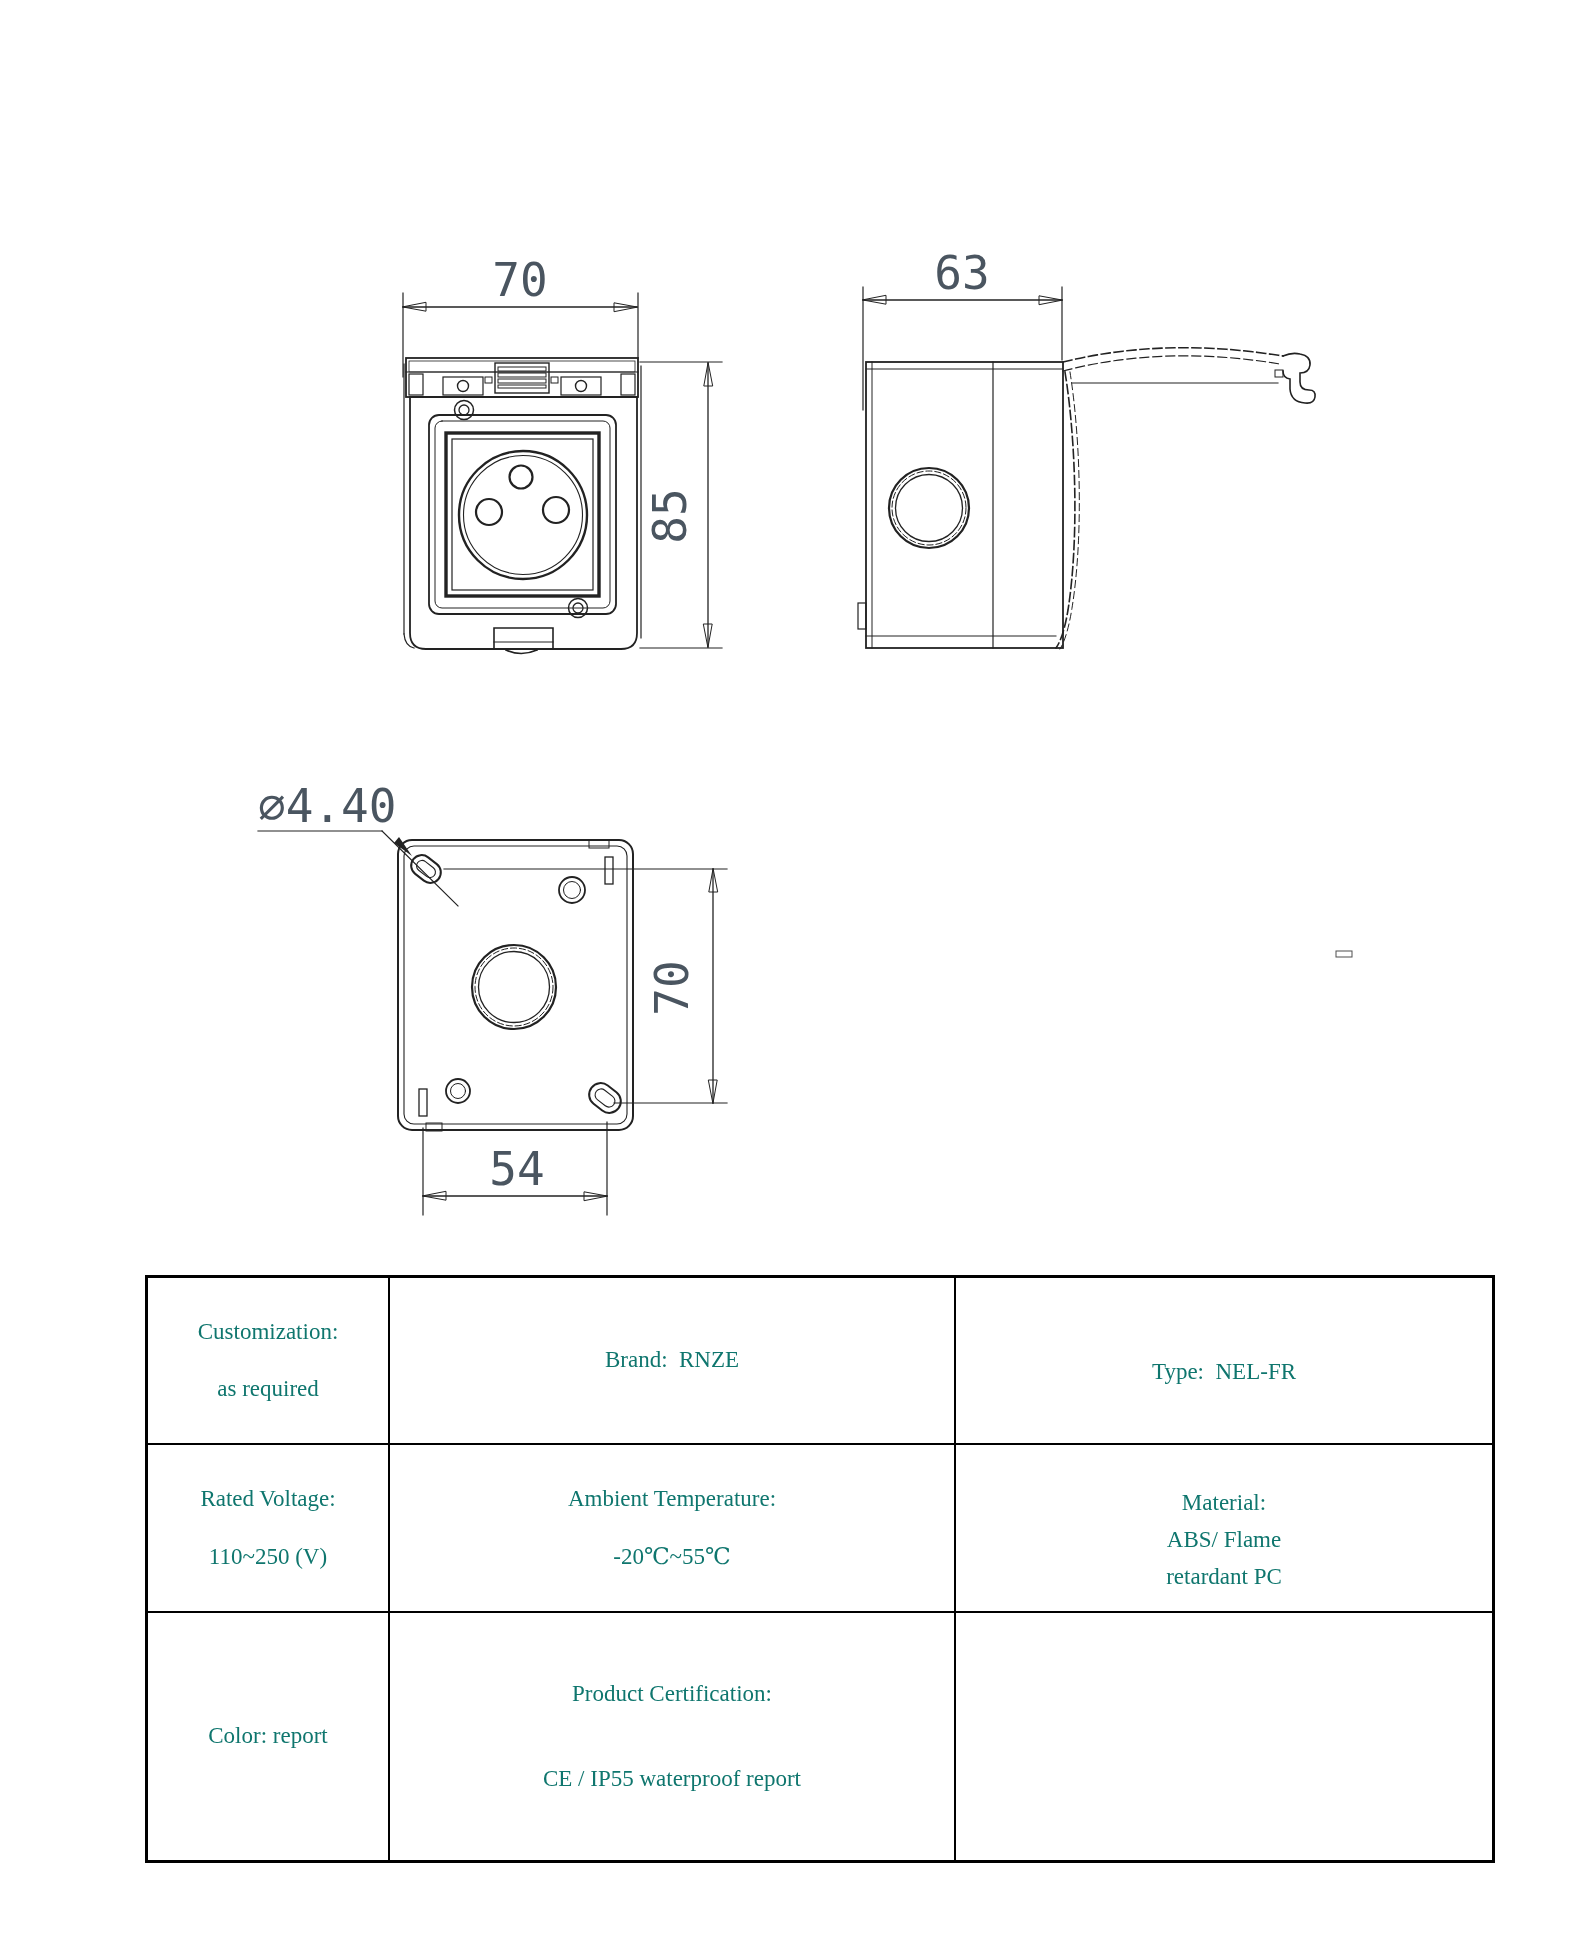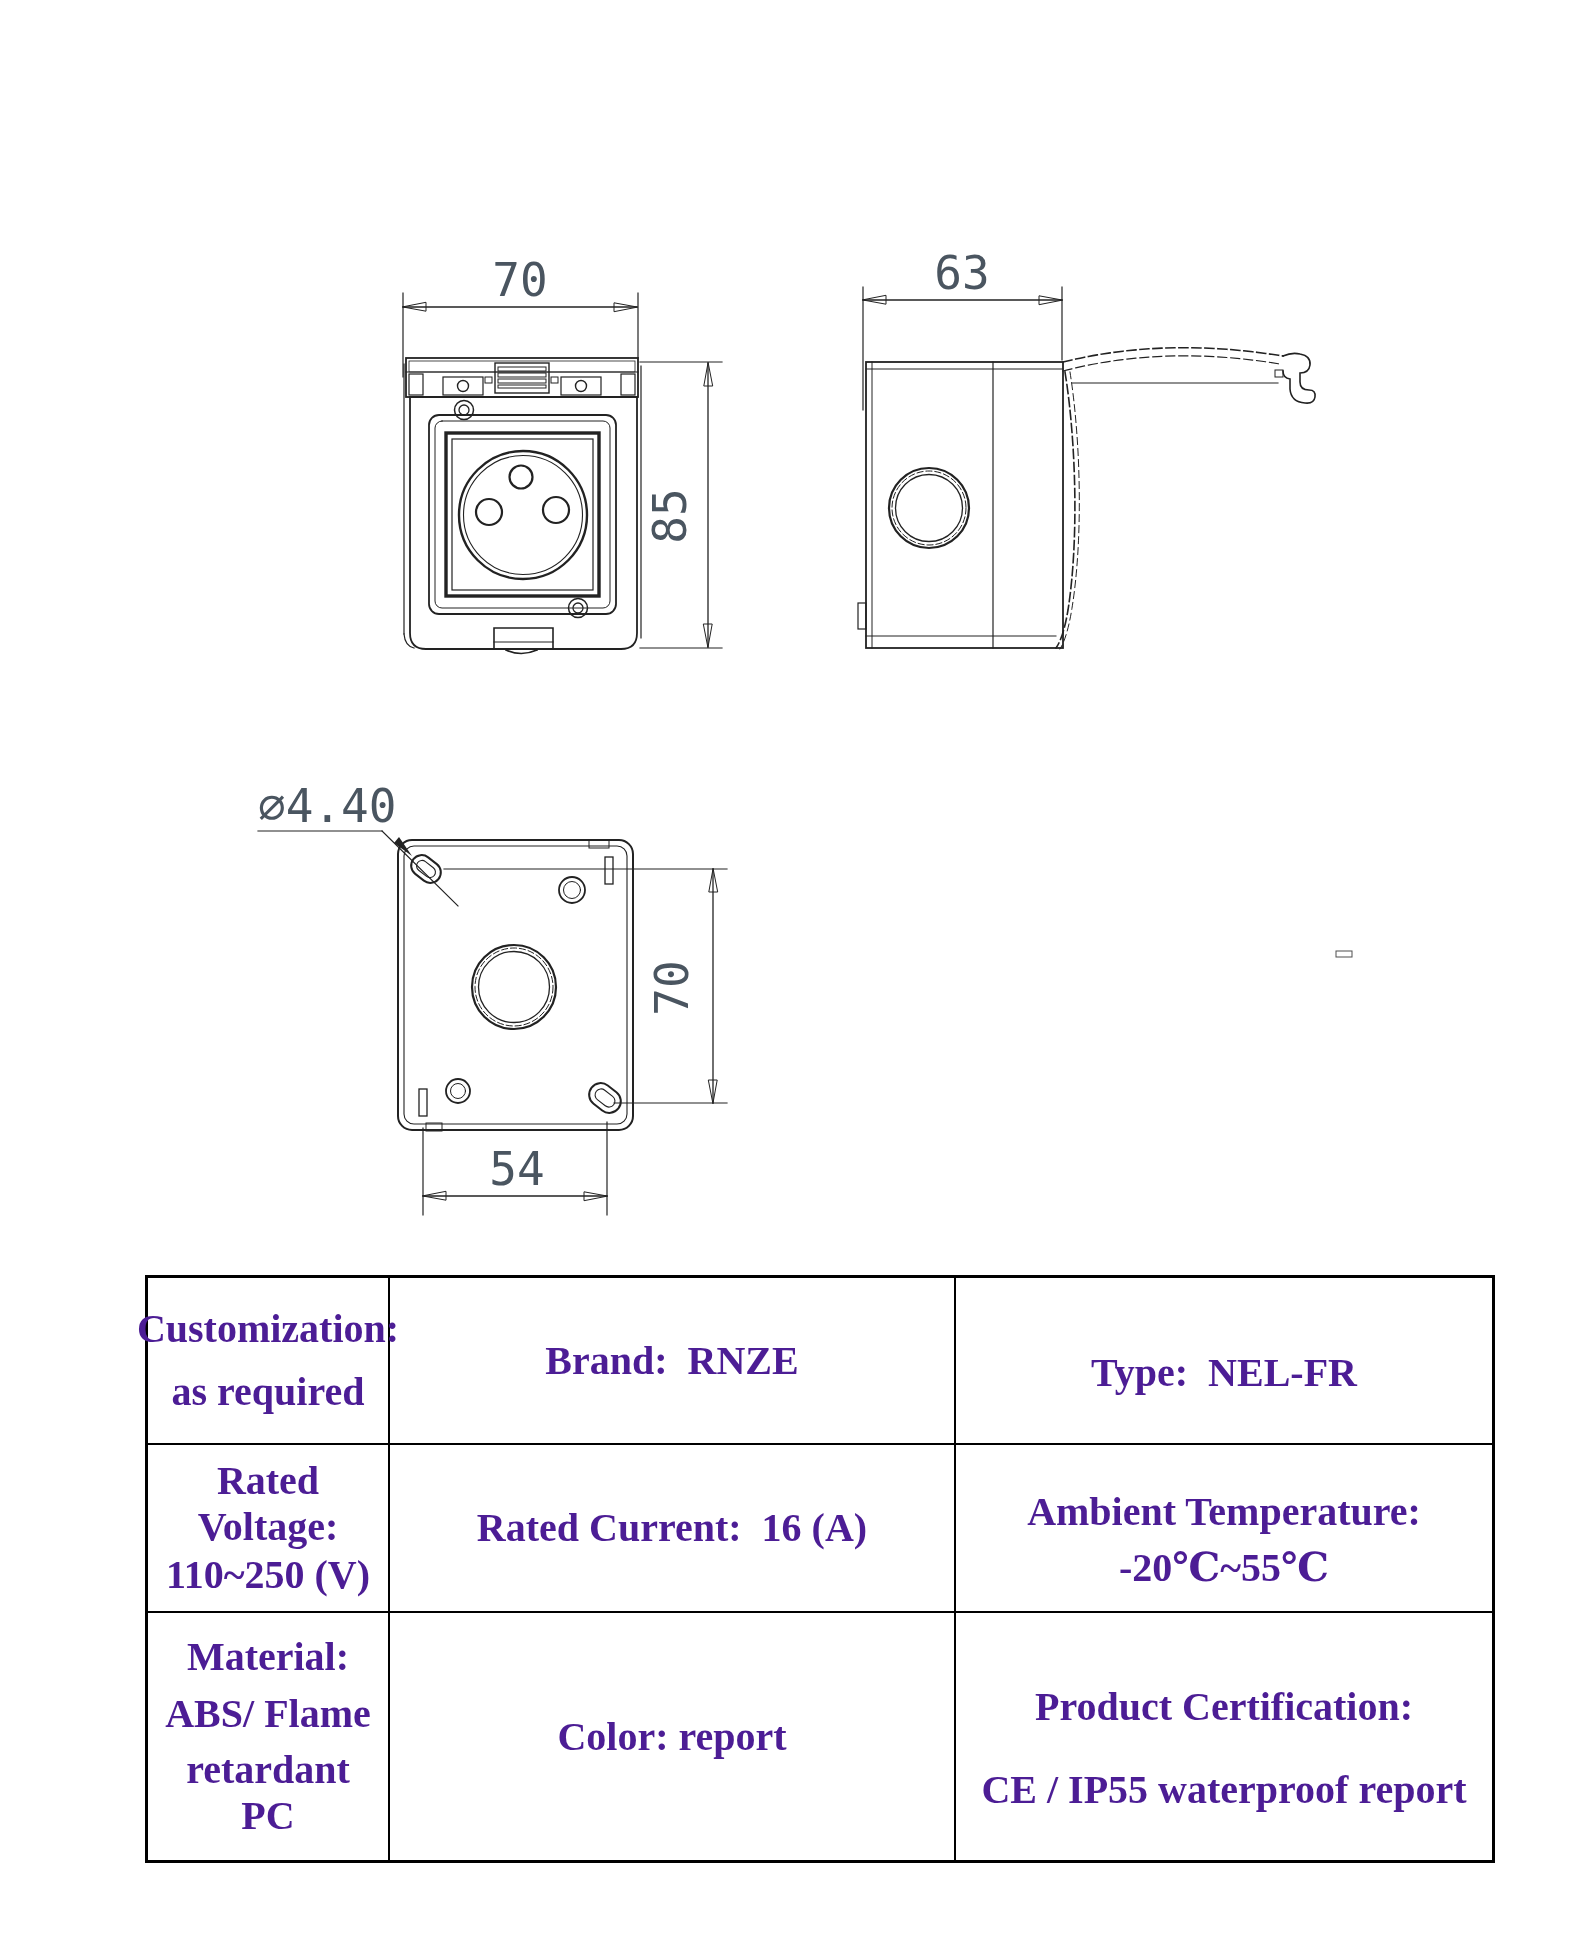--- a/index.html
+++ b/index.html
@@ -15,21 +15,21 @@
     font-family:"DejaVu Sans Mono",monospace;
     font-size:46px;fill:#4a5560;stroke:none;
   }
   .dim-line{stroke-width:1.3;}
   .ext-line{stroke-width:1.2;}
   .spec-table{
     position:absolute;left:145px;top:1275px;width:1344px;height:582px;
     border:3px solid #000;display:grid;
     grid-template-columns:242px 566px 536px;
     grid-template-rows:167px 168px 247px;
-    font-weight:bold;font-size:40px;color:#4c1d95;
+    font-weight:normal;font-size:23px;color:#0f766e;
   }
   .spec-table .cell{
     border-right:2px solid #000;border-bottom:2px solid #000;
     display:flex;flex-direction:column;align-items:center;
     justify-content:space-evenly;text-align:center;
     padding:10px 8px;box-sizing:border-box;line-height:1.15;
   }
   .spec-table .cell:nth-child(3n){border-right:none;margin-top:24px;}
   .spec-table .cell:nth-child(n+7){border-bottom:none;}
 </style>
@@ -203,23 +203,20 @@
       <div class="line">Brand:&nbsp;&nbsp;RNZE</div>
     </div>
     <div class="cell">
       <div class="line">Type:&nbsp;&nbsp;NEL-FR</div>
     </div>
     <div class="cell">
       <div class="line">Rated Voltage:</div>
       <div class="line">110~250&nbsp;(V)</div>
     </div>
     <div class="cell">
-      <div class="line">Rated Current:&nbsp;&nbsp;16&nbsp;(A)</div>
-    </div>
-    <div class="cell">
       <div class="line">Ambient Temperature:</div>
       <div class="line">-20℃~55℃</div>
     </div>
     <div class="cell">
       <div class="line">Material:</div>
       <div class="line">ABS/ Flame</div>
       <div class="line">retardant PC</div>
     </div>
     <div class="cell">
       <div class="line">Color: report</div>

